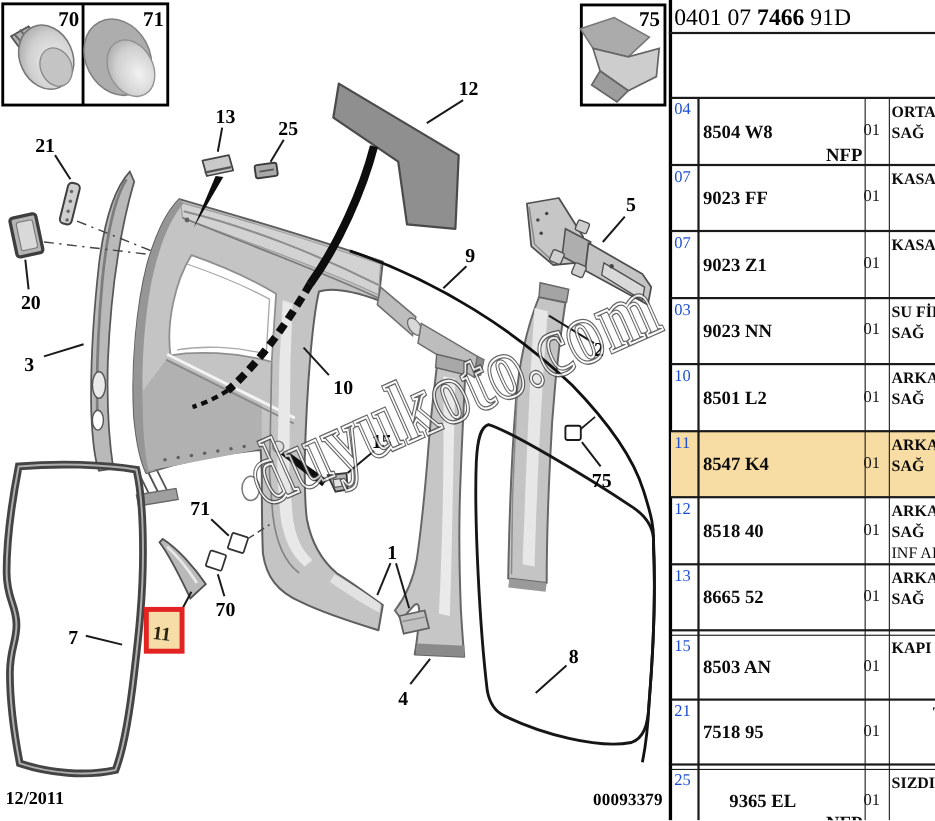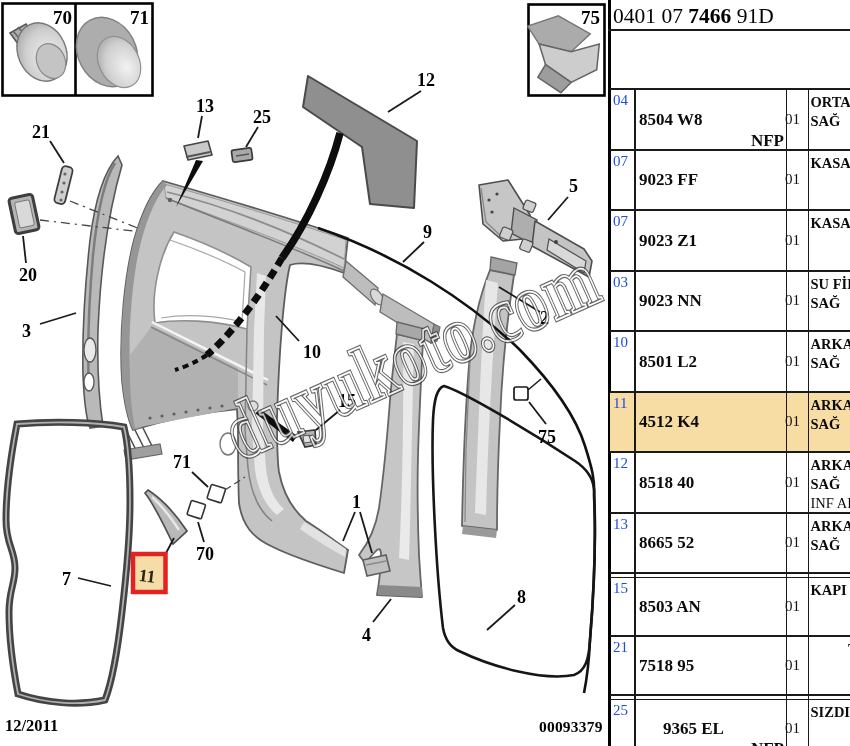--- a/index.html
+++ b/index.html
@@ -370,21 +370,21 @@
 <div class="abs part" style="left:639px;top:291px">9023 NN</div>
 <div class="abs qty" style="left:785px;top:292px">01</div>
 <div class="abs desc" style="left:810.5px;top:274.5px">SU FİLE<br>SAĞ</div>
 
 <div class="abs rownum" style="left:613px;top:334px">10</div>
 <div class="abs part" style="left:639px;top:352px">8501 L2</div>
 <div class="abs qty" style="left:785px;top:353px">01</div>
 <div class="abs desc" style="left:810.5px;top:335px">ARKA<br>SAĞ</div>
 
 <div class="abs rownum" style="left:613px;top:394.5px">11</div>
-<div class="abs part" style="left:639px;top:412px">4512 K4</div>
+<div class="abs part" style="left:639px;top:412px">8547 K4</div>
 <div class="abs qty" style="left:785px;top:413px">01</div>
 <div class="abs desc" style="left:810.5px;top:395.5px">ARKA<br>SAĞ</div>
 
 <div class="abs rownum" style="left:613px;top:455px">12</div>
 <div class="abs part" style="left:639px;top:473px">8518 40</div>
 <div class="abs qty" style="left:785px;top:474px">01</div>
 <div class="abs desc" style="left:810.5px;top:456px">ARKA<br>SAĞ<br><span style="font-weight:normal">INF ARKA</span></div>
 
 <div class="abs rownum" style="left:613px;top:515.5px">13</div>
 <div class="abs part" style="left:639px;top:533px">8665 52</div>

